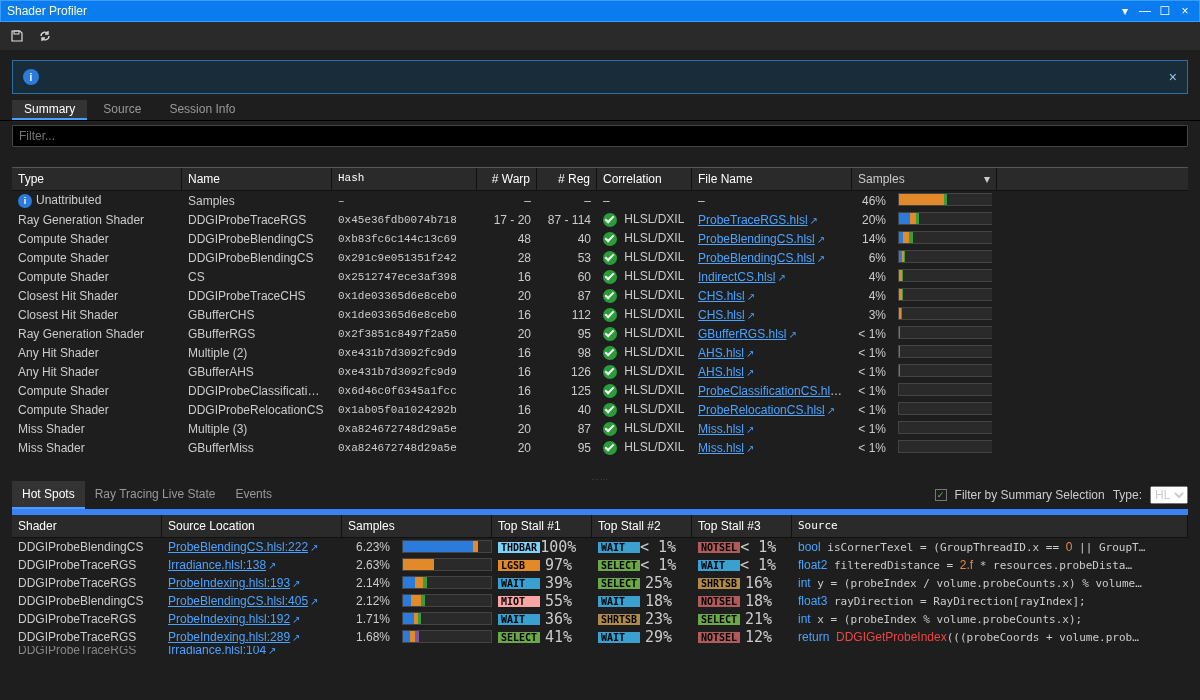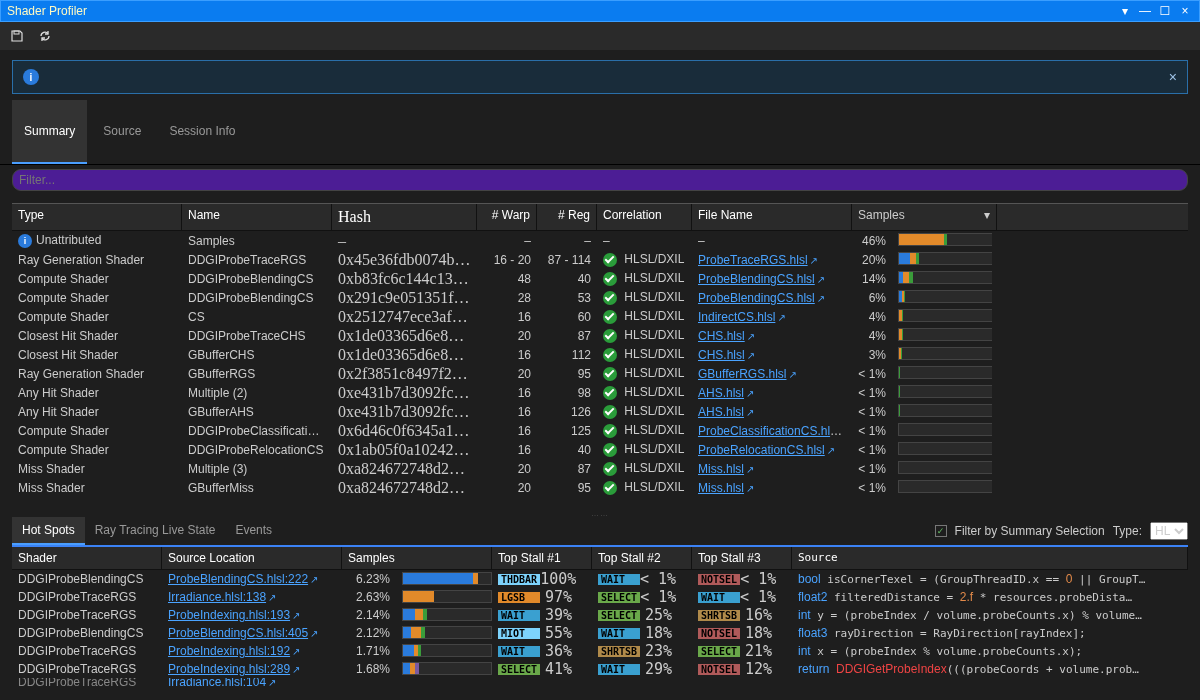--- a/index.html
+++ b/index.html
@@ -8,50 +8,50 @@
 .titlebar .title{color:#fef9c3;font-weight:500}
 .titlebar .winbtns{display:flex;gap:4px}
 .titlebar .winbtns span{width:16px;height:16px;display:inline-flex;align-items:center;justify-content:center;color:#fff;cursor:pointer}
 .toolbar{height:28px;background:#2a2a2a;display:flex;align-items:center;padding:0 8px;gap:10px}
 .toolbar .tbtn{width:18px;height:18px;display:inline-flex;align-items:center;justify-content:center;cursor:pointer;color:#ddd}
 .notice{margin:10px 12px 6px;background:#192c3a;border:1px solid #2a6fa9;padding:8px 10px;display:flex;align-items:center;gap:8px;color:#d0dff0}
 .notice .icon{width:16px;height:16px;border-radius:50%;background:#2a7bdc;display:inline-flex;align-items:center;justify-content:center;color:#fff;font-weight:bold;font-size:10px}
 .notice a{color:#4aa3ff;text-decoration:underline;cursor:pointer}
 .notice .closex{margin-left:auto;cursor:pointer;color:#a0c4e8;font-size:14px}
 .tabs{display:flex;gap:4px;padding:0 12px;border-bottom:1px solid #000;margin-top:6px}
-.tab{padding:24px 12px;color:#999;cursor:pointer;border-bottom:2px solid transparent}
+.tab{padding:2px 12px;color:#999;cursor:pointer;border-bottom:2px solid transparent}
 .tab.active{color:#fff;border-bottom:2px solid #4a9eff;background:#333}
 .filterrow{display:flex;align-items:center;padding:4px 12px;background:#1e1e1e;gap:8px}
-.filterrow input{flex:0 0 auto;width:auto;background:#4c1d95;border:1px solid #444;border-radius:9px;padding:3px 6px;color:#888;min-width:200px}
+.filterrow input{flex:0 0 auto;width:auto;background:#000000;border:1px solid #444;border-radius:1px;padding:3px 6px;color:#888;min-width:200px}
 .filterrow .group{margin-left:auto;display:flex;align-items:center;gap:6px}
 .filterrow select{background:#2a2a2a;border:1px solid #555;color:#ccc;padding:2px 6px}
-.table{width:calc(100% - 24px);margin:8px 12px}
+.table{width:calc(100% - 24px);margin:16px 12px}
 .thead{display:flex;background:#2a2a2a;border-top:1px solid #555;border-bottom:1px solid #111}
 .th{padding:4px 6px;color:#fff;border-right:1px solid #111;white-space:nowrap;overflow:hidden}
 .tbody{}
 .tr{display:flex;height:19px;align-items:center}
 .td{padding:1px 6px;white-space:nowrap;overflow:hidden;text-overflow:ellipsis}
 .c-type{width:170px}
 .c-name{width:150px}
-.c-hash{width:145px;font-family:Liberation Serif, serif;font-size:16px}
+.c-hash{width:145px;font-family:Liberation Mono, monospace;font-size:11px}
 .c-warp{width:60px;text-align:right}
 .c-reg{width:60px;text-align:right}
 .c-corr{width:95px}
 .c-file{width:160px}
 .c-samp{width:40px;text-align:right}
 .c-bar{width:100px}
 .checkmark{display:inline-block;width:14px;height:14px;border-radius:50%;background:#2a9c3a;position:relative;vertical-align:middle;margin-right:4px}
 .checkmark::after{content:"";position:absolute;left:4px;top:1px;width:3px;height:7px;border:solid #fff;border-width:0 2px 2px 0;transform:rotate(45deg)}
 .lnk{color:#4aa3ff;text-decoration:underline;cursor:pointer}
 .ext{color:#4aa3ff;font-size:10px;margin-left:2px}
 .bar{display:inline-flex;height:13px;width:100px;background:#2a2a2a;border:1px solid #444;align-items:stretch}
 .bar span{display:inline-block;height:100%}
 .splitter{height:6px;background:#1e1e1e;margin:12px 0 2px;text-align:center;color:#555;font-size:8px;letter-spacing:1px;cursor:row-resize}
 .bottom{padding:0 12px}
-.btabs{display:flex;align-items:center;border-bottom:2px solid #3b82f6}
+.btabs{display:flex;align-items:center;border-bottom:6px solid #3b82f6}
 .btabs .tab{padding:6px 10px}
 .btabs .right{margin-left:auto;display:flex;align-items:center;gap:8px}
 .checkbox{width:12px;height:12px;border:1px solid #777;display:inline-flex;align-items:center;justify-content:center;font-size:9px;color:#6b6}
 .bhead{display:flex;background:#2a2a2a;border-bottom:1px solid #111}
 .bh{padding:4px 6px;color:#fff;border-right:1px solid #111;white-space:nowrap}
 .b-shader{width:150px}
 .b-loc{width:180px}
 .b-samp{width:54px;text-align:right}
 .b-sbar{width:96px}
 .b-stall{width:100px;display:flex;align-items:center;gap:0}
@@ -134,21 +134,21 @@
         <div class="td c-samp">46%</div>
         <div class="td c-bar"><span class="bar">
             <span style="background:#e28a2a;width:46%"></span>
             <span style="background:#3a9c3a;width:3%"></span>
           </span></div>
       </div>
       <div class="tr">
         <div class="td c-type">Ray Generation Shader</div>
         <div class="td c-name">DDGIProbeTraceRGS</div>
         <div class="td c-hash">0x45e36fdb0074b718</div>
-        <div class="td c-warp">16 - 20</div>
+        <div class="td c-warp">17 - 20</div>
         <div class="td c-reg">87 - 114</div>
         <div class="td c-corr"><span class="checkmark"></span> HLSL/DXIL</div>
         <div class="td c-file"><span class="lnk">ProbeTraceRGS.hlsl</span><span class="ext">↗</span></div>
         <div class="td c-samp">20%</div>
         <div class="td c-bar"><span class="bar">
             <span style="background:#2a7bdc;width:11%"></span>
             <span style="background:#e28a2a;width:6%"></span>
             <span style="background:#3a9c3a;width:3%"></span>
           </span></div>
       </div>
@@ -403,21 +403,21 @@
       <div class="brow">
         <div class="bd b-shader">DDGIProbeBlendingCS</div>
         <div class="bd b-loc"><span class="lnk">ProbeBlendingCS.hlsl:405</span><span class="ext">↗</span></div>
         <div class="bd b-samp">2.12%</div>
         <div class="bd b-sbar"><span class="bar" style="width:90px">
             <span style="background:#2a7bdc;width:9%"></span>
             <span style="background:#e28a2a;width:12%"></span>
             <span style="background:#3a9c3a;width:4%"></span>
           </span></div>
         <div class="bd b-stall">
-          <span class="tag" style="background:#7dd3fc">MIOT</span>
+          <span class="tag" style="background:#fca5a5">MIOT</span>
           <span class="pct">55%</span>
         </div>
         <div class="bd b-stall">
           <span class="tag" style="background:#3aa0d0">WAIT</span>
           <span class="pct">18%</span>
         </div>
         <div class="bd b-stall">
           <span class="tag" style="background:#b05a5a">NOTSEL</span>
           <span class="pct">18%</span>
         </div>

